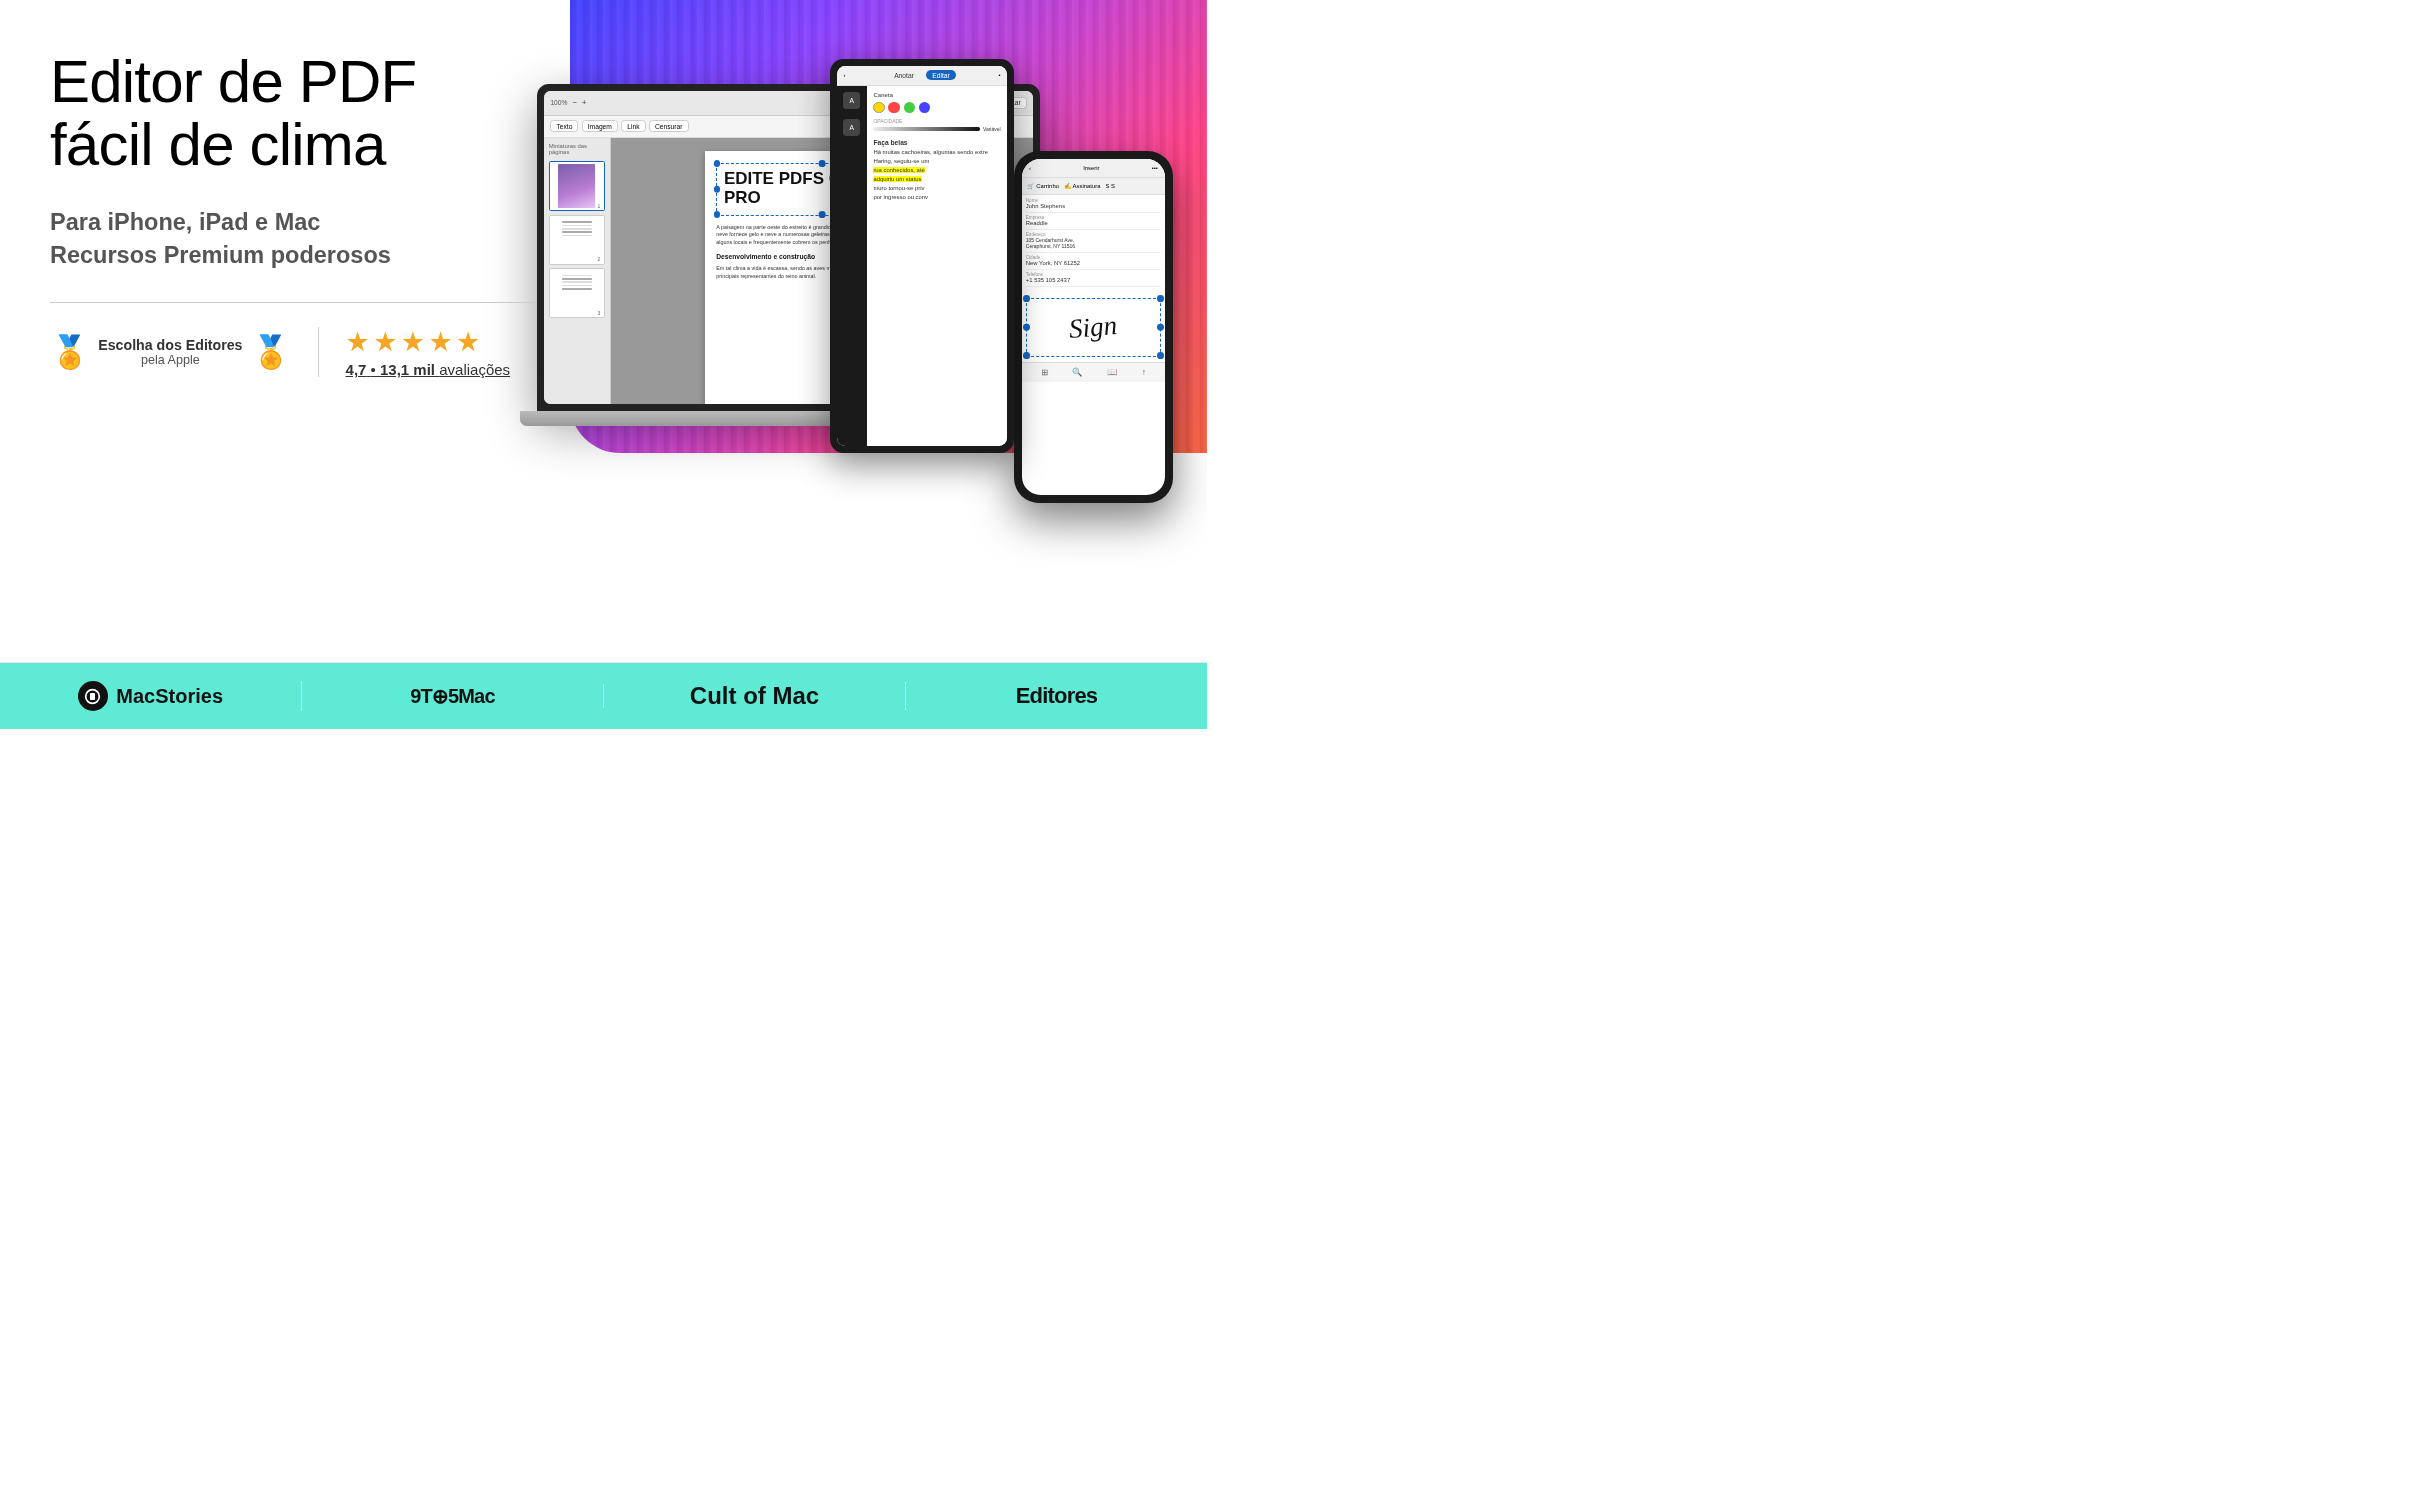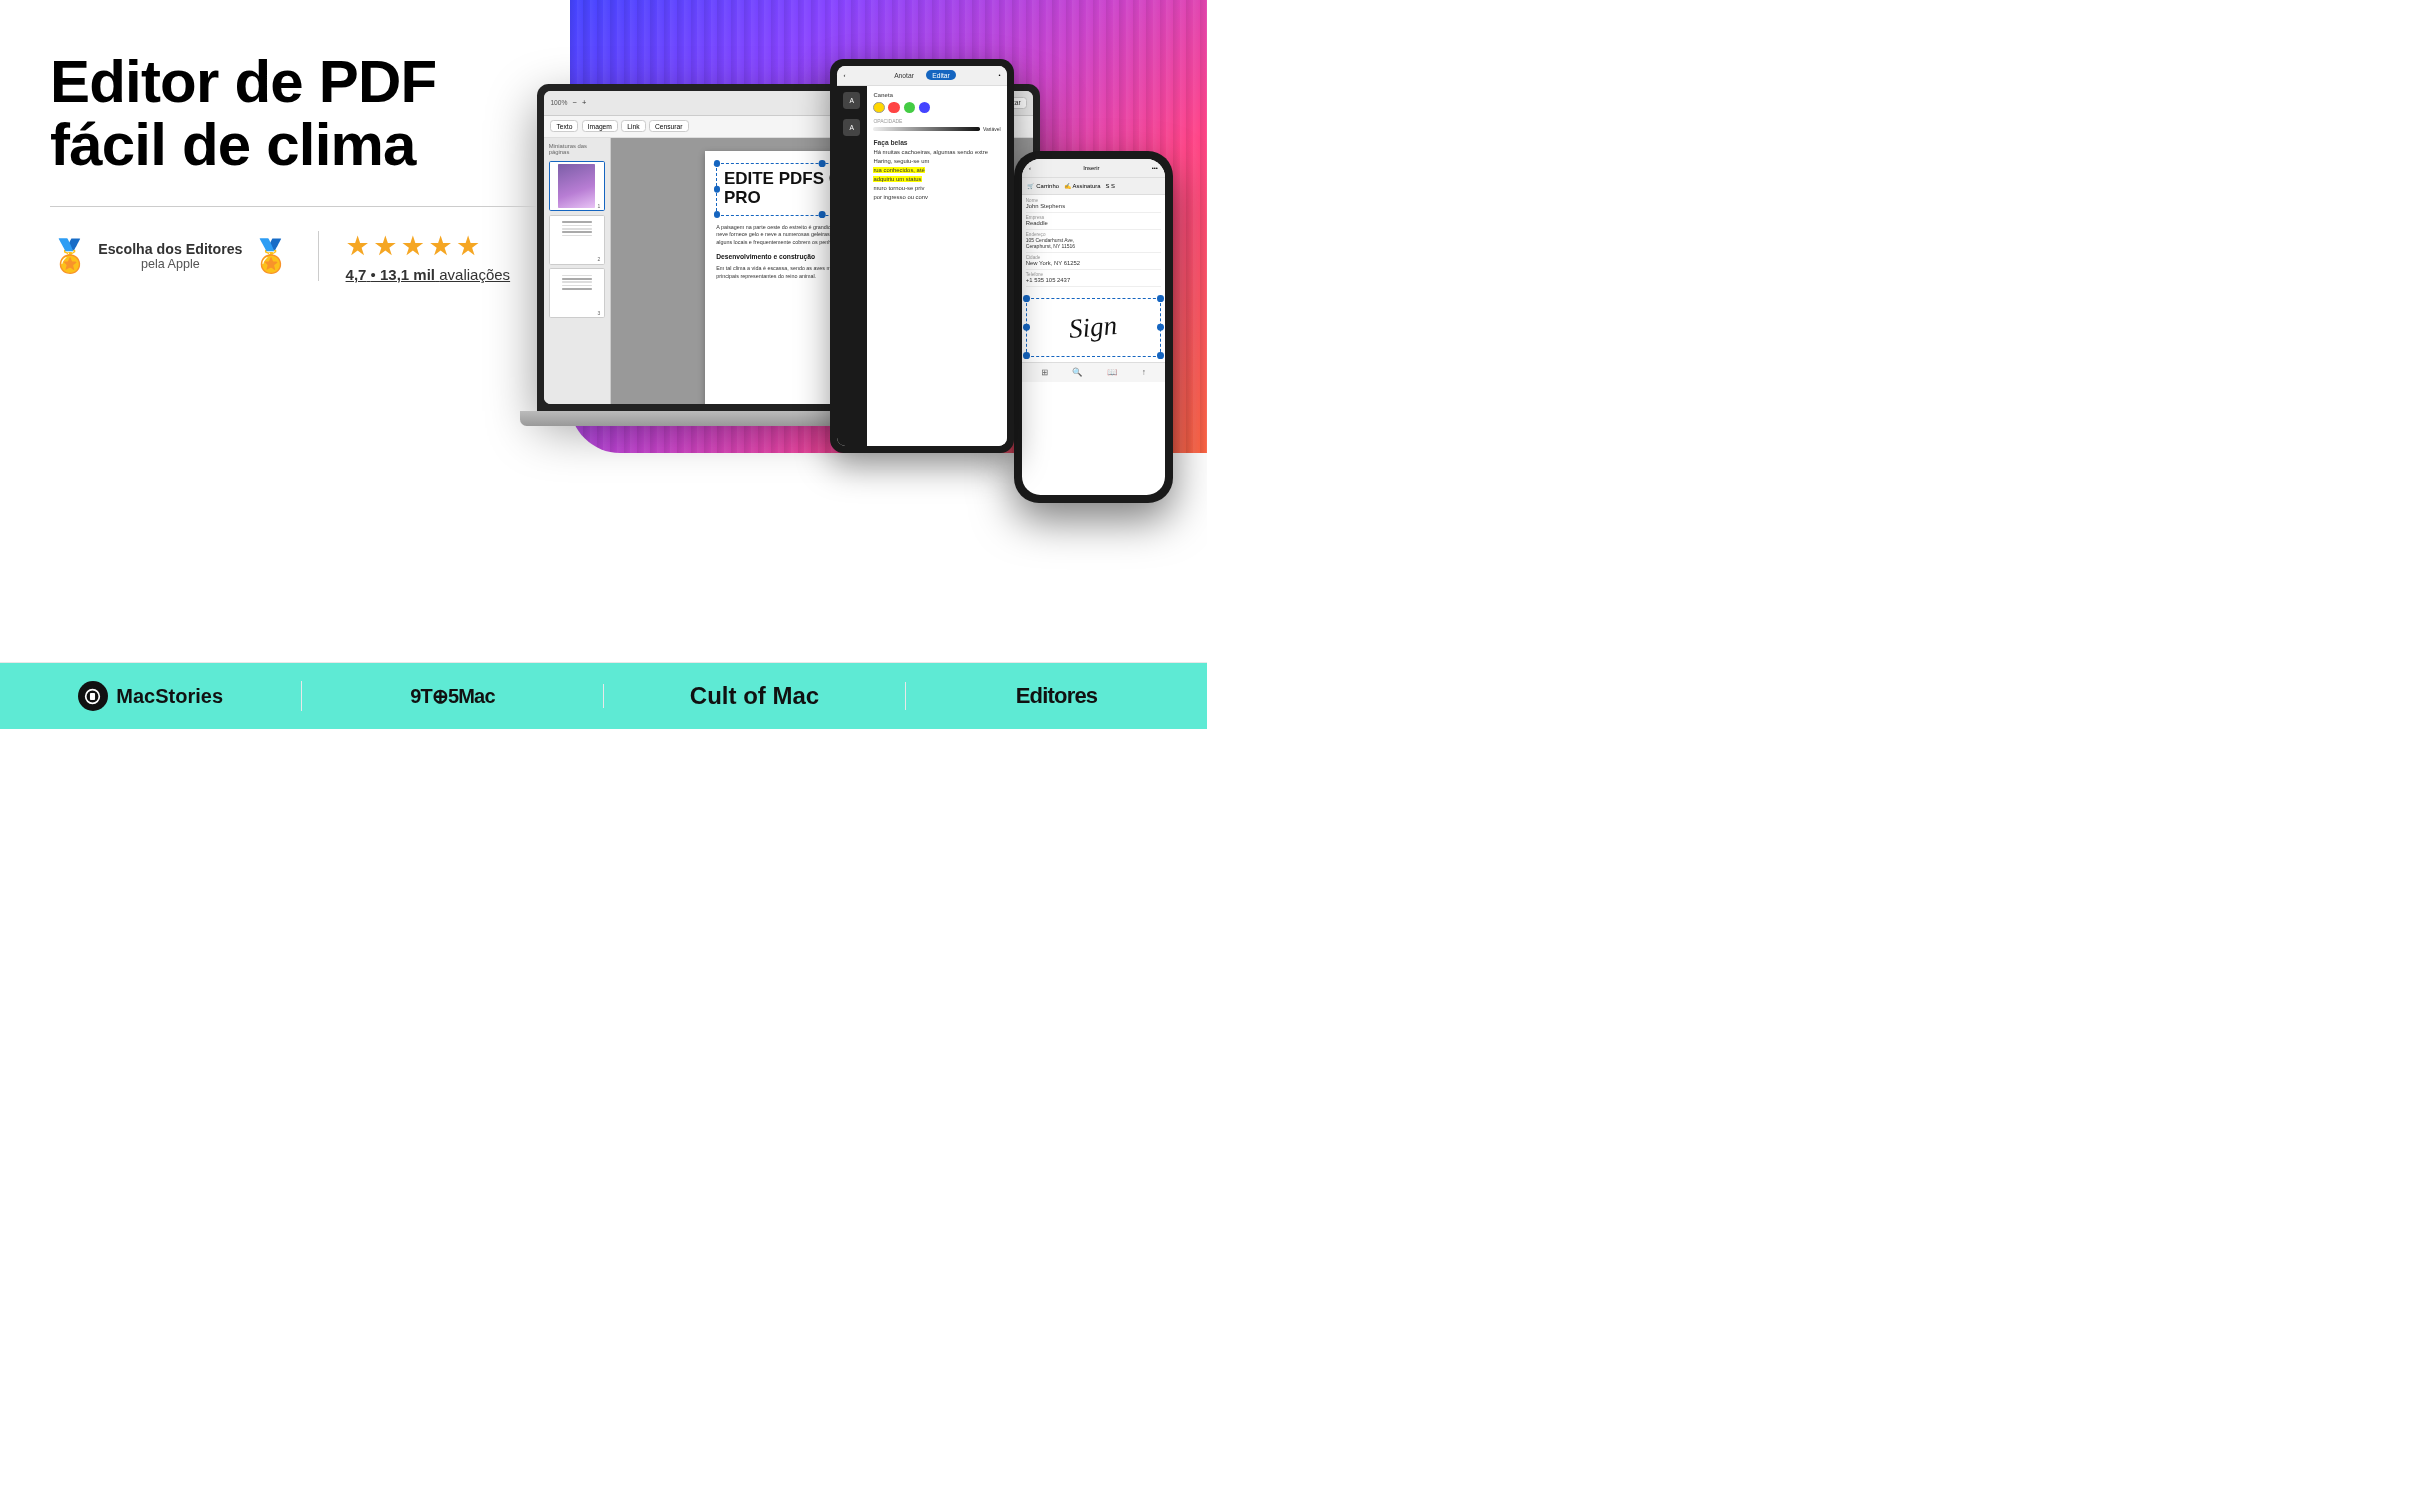--- a/index.html
+++ b/index.html
@@ -47,21 +47,21 @@
     .left-content {
       position: absolute;
       left: 50px;
       top: 50px;
       width: 520px;
       z-index: 2;
     }
 
     .main-title {
       font-size: 60px;
-      font-weight: 700;
+      font-weight: 400;
       color: #000;
       line-height: 1.05;
       letter-spacing: -0.8px;
       margin-bottom: 30px;
     }
 
     .subtitle-group {
       margin-bottom: 30px;
     }
 
@@ -694,20 +694,24 @@
 <div class="bg-gradient">
   <div class="bg-gradient-inner"></div>
 </div>
 
 <div class="left-content">
   <h1 class="main-title">
     <span>Editor de PDF</span><br>
     <span>fácil de clima</span>
   </h1>
 
+  <div class="subtitle-group">
+    <div class="subtitle-line">Para iPhone, iPad e Mac</div>
+    <div class="subtitle-line">Recursos Premium poderosos</div>
+  </div>
 
   <div class="divider-h"></div>
 
   <div class="awards-row">
 
     <div class="award-badge">
       <div class="award-inner">
         <span class="laurel">🏅</span>
         <div class="award-text-group">
           <div class="award-title">Escolha dos Editores</div>

